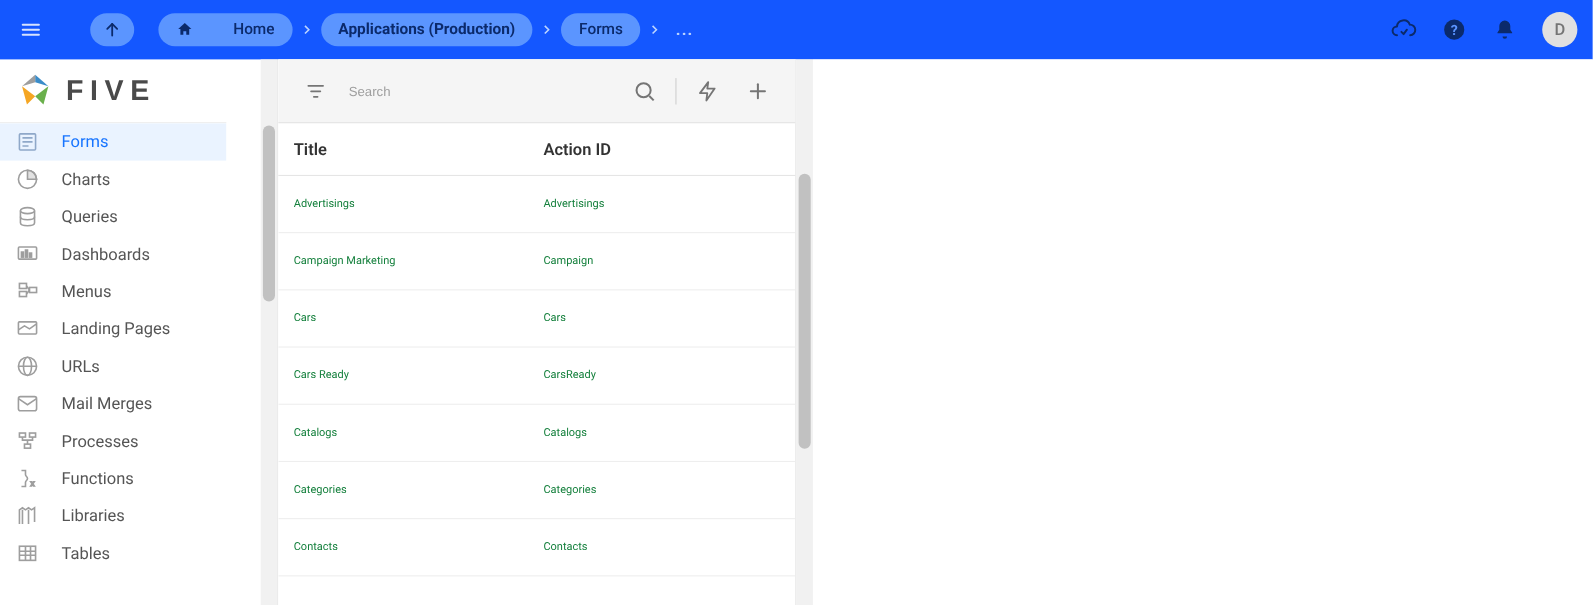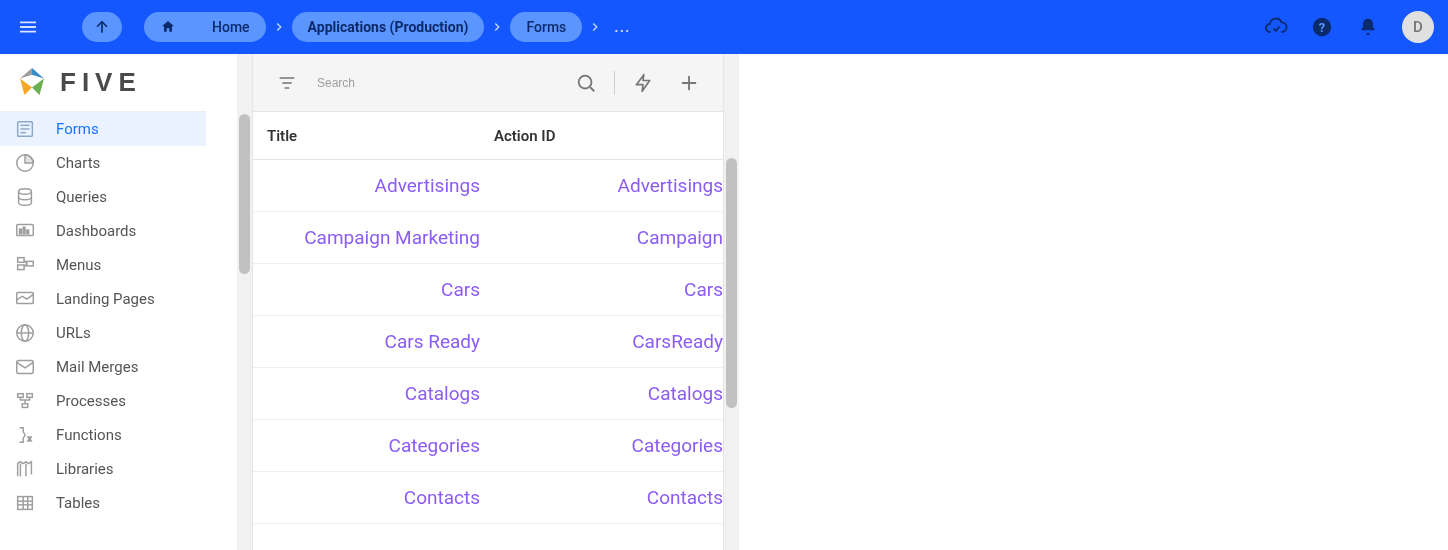--- a/index.html
+++ b/index.html
@@ -44,21 +44,21 @@
   .search-input { flex: 1; border: none; background: transparent; font-size: 12px; color: #404040; outline: none; padding: 4px; }
   .search-input::placeholder { color: #9e9e9e; }
 
   .cols { height: 48px; border-bottom: 1px solid #e5e5e5; display: flex; align-items: center; font-weight: 600; color: #333; font-size: 15px; }
   .cols .c1 { width: 227px; padding-left: 14px; position: relative; }
   .cols .c1::after { content:""; position:absolute; right:0; top:14px; bottom:14px; width:1px; background:#e0e0e0; }
   .cols .c2 { flex: 1; padding-left: 14px; position: relative; }
   .cols .c2::after { content:""; position:absolute; right:8px; top:14px; bottom:14px; width:1px; background:#e0e0e0; }
 
   .rows { flex: 1; overflow: hidden; }
-  .row { height: 52px; border-bottom: 1px solid #eee; display: flex; align-items: center; color: #8b5cf6; font-size: 19px; cursor: pointer; text-align: right; }
+  .row { height: 52px; border-bottom: 1px solid #eee; display: flex; align-items: center; color: #15803d; font-size: 10px; cursor: pointer; }
   .row .c1 { width: 227px; padding-left: 14px; }
   .row .c2 { flex: 1; padding-left: 14px; }
 
   .content { flex: 1; background: #fff; }
 </style>
 </head>
 <body>
 
 <div class="topbar">
   <div class="ham">

